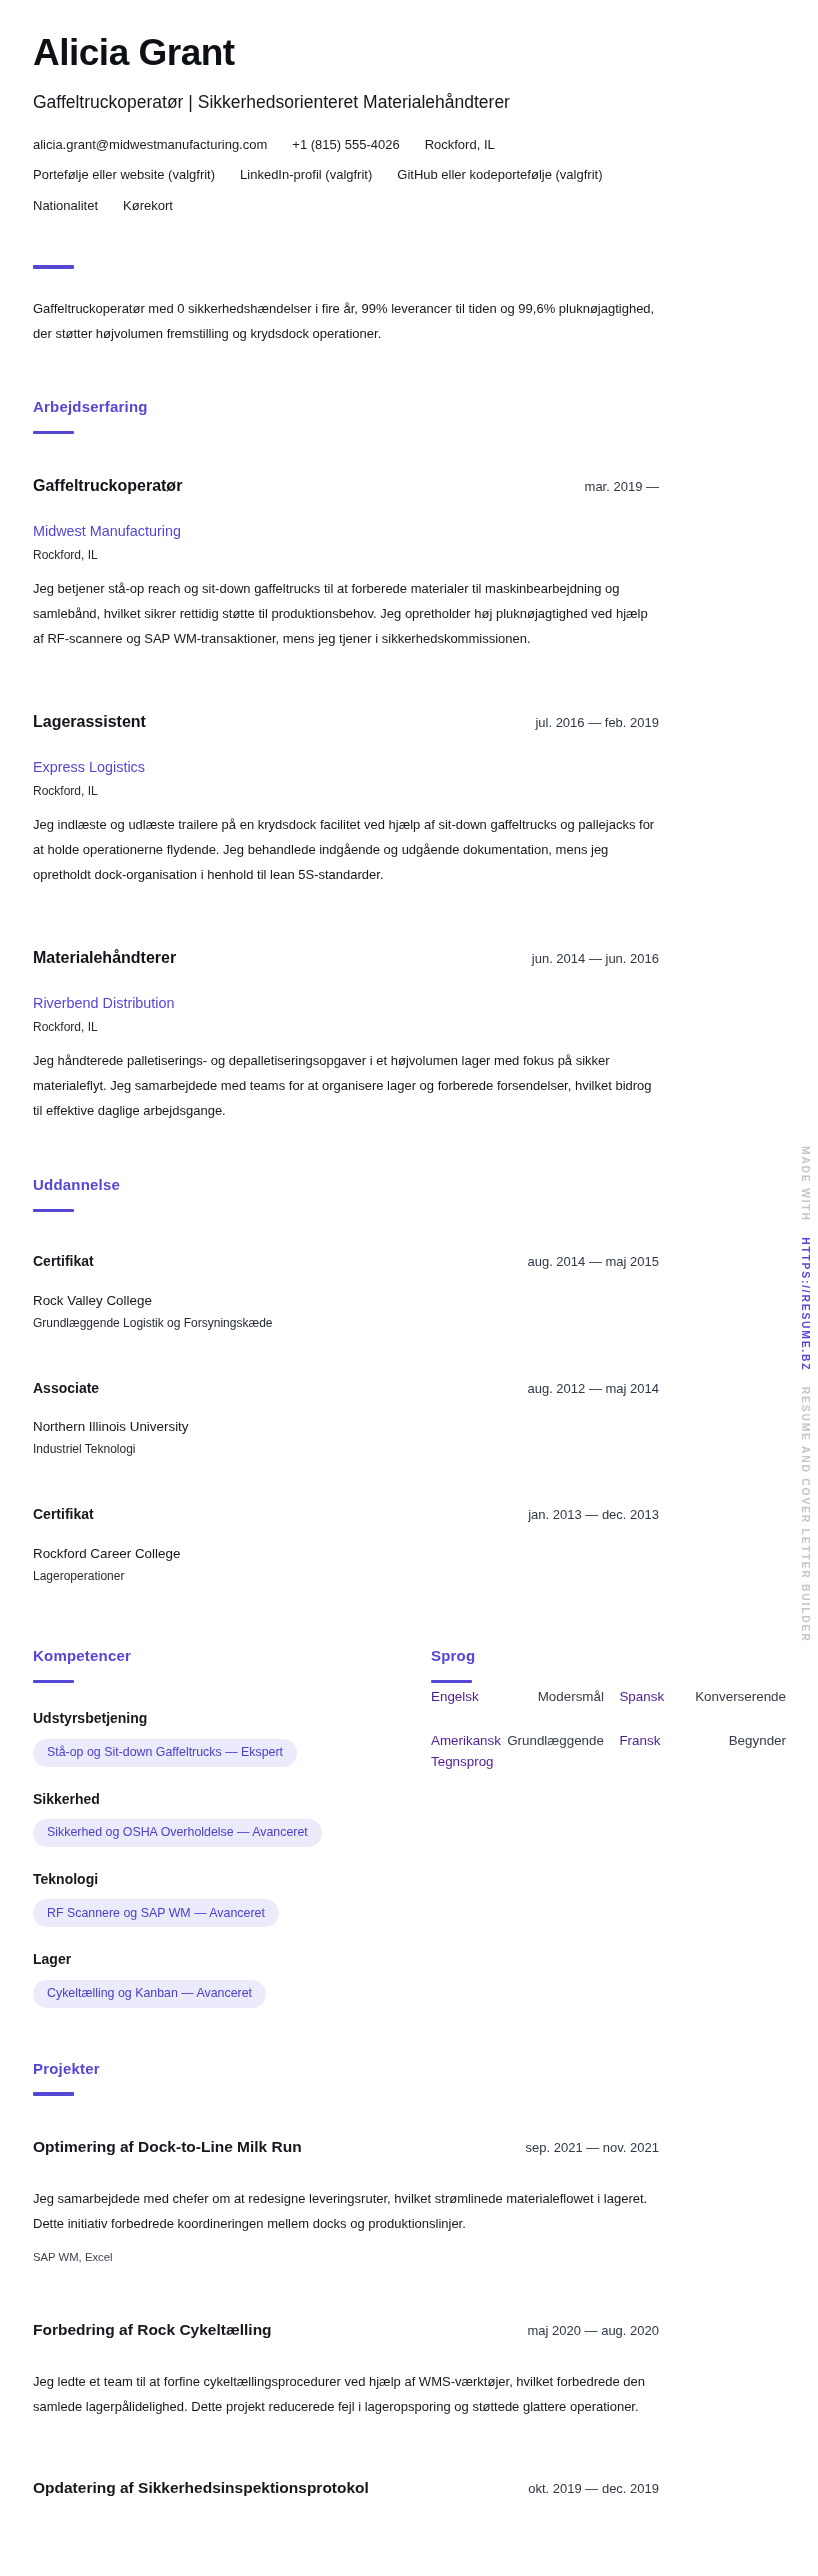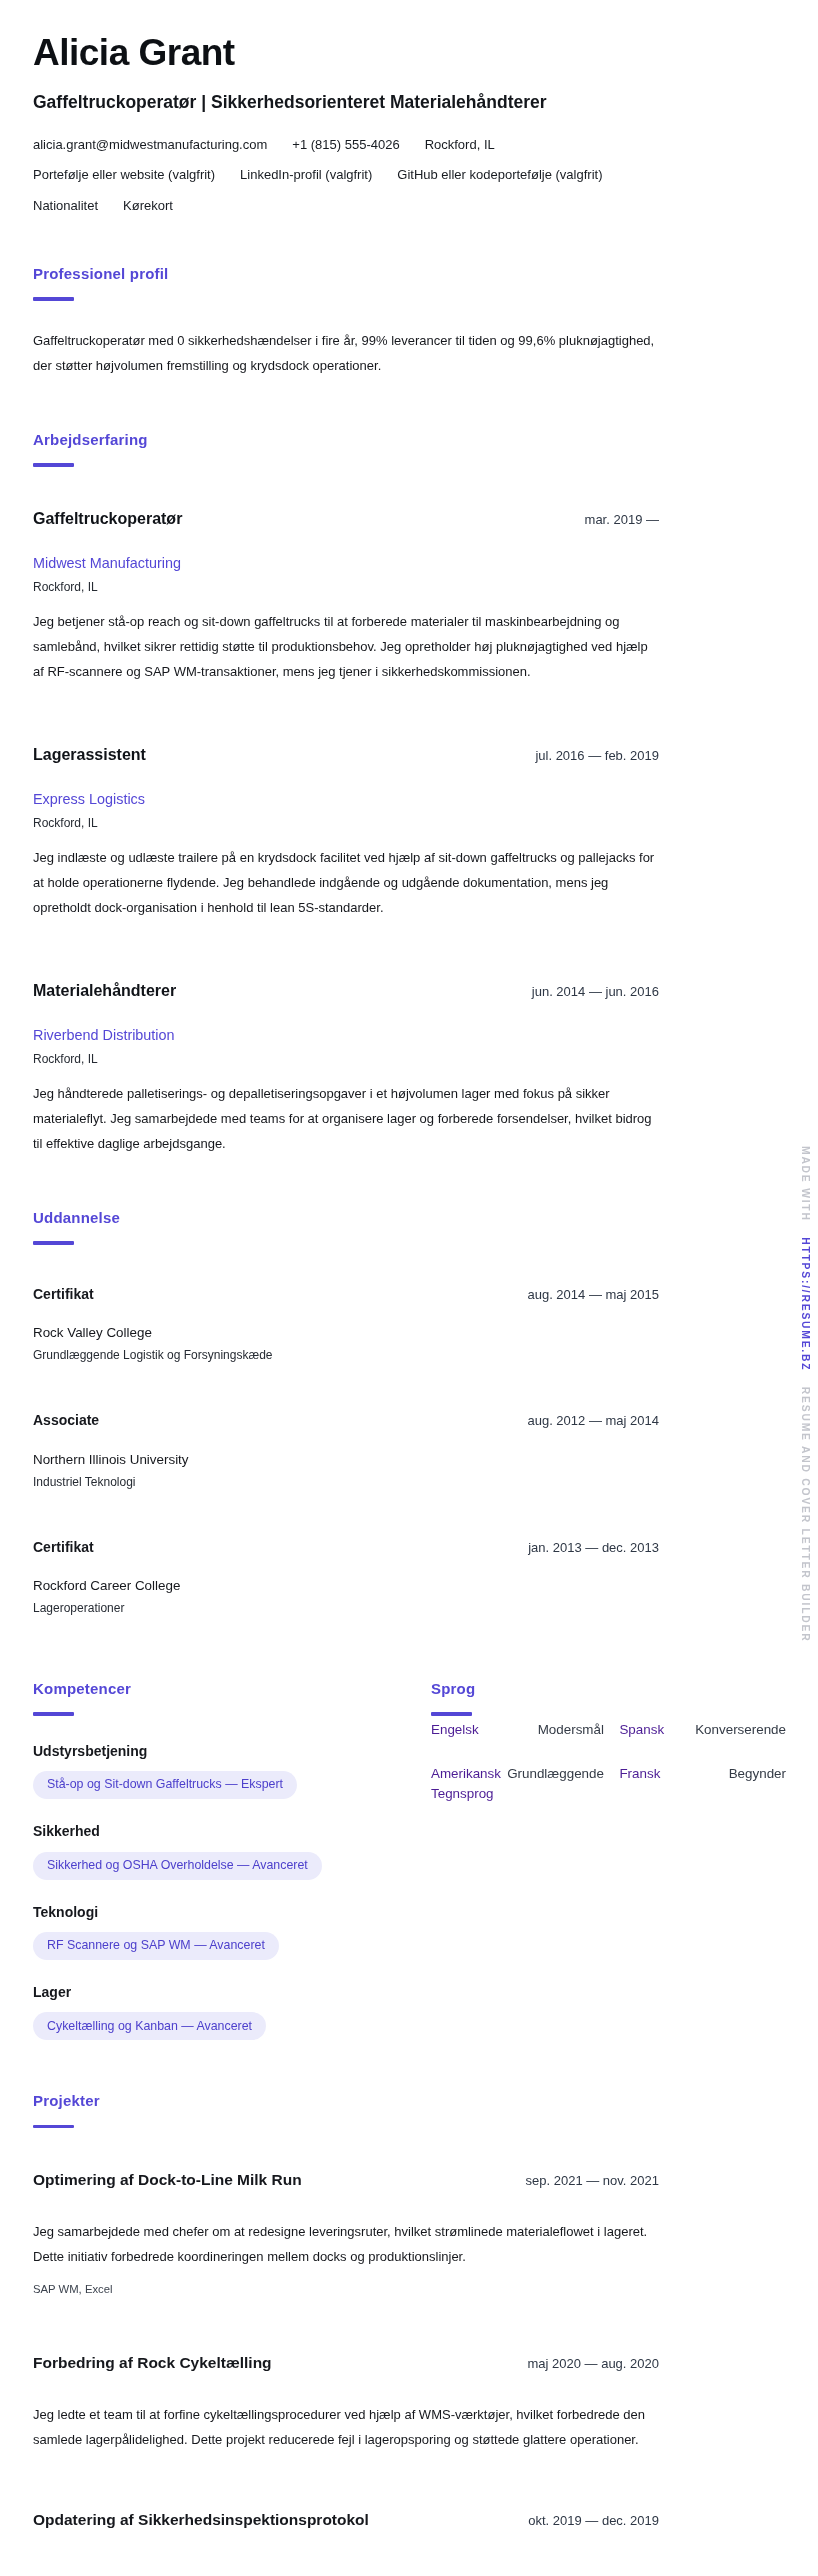--- a/index.html
+++ b/index.html
@@ -11,21 +11,21 @@
   }
   *{box-sizing:border-box;}
   html,body{margin:0;padding:0;background:#ffffff;}
   body{
     width:818px;height:2623px;position:relative;overflow:hidden;
     font-family:"Liberation Sans","DejaVu Sans",sans-serif;color:var(--ink);
   }
   .page{width:692px;padding:18.5px 33px 0 33px;}
 
   .name{font-size:37px;font-weight:700;letter-spacing:-0.5px;color:#0d1014;margin:13.4px 0 0;line-height:1.15;}
-  .subtitle{font-size:17.5px;font-weight:700;color:#14171c;margin-top:17.5px;}
+  .subtitle{font-size:17.5px;font-weight:400;color:#14171c;margin-top:17.5px;}
   .contact-row{display:flex;flex-wrap:wrap;column-gap:25px;row-gap:5.2px;font-size:13px;color:#181c22;margin-top:15.5px;}
   .contact-row.first{margin-top:24px;}
 
   .section{margin-top:52px;}
   .section-title{font-size:15px;font-weight:600;color:var(--accent);letter-spacing:0.2px;}
   .rule{width:41px;height:3.6px;background:var(--accent);border-radius:1px;margin-top:15.5px;}
   .section-body{margin-top:27px;}
 
   .summary{font-size:13px;line-height:1.95;color:var(--ink);}
 
@@ -86,21 +86,20 @@
       <span>LinkedIn-profil (valgfrit)</span>
       <span>GitHub eller kodeportefølje (valgfrit)</span>
     </div>
     <div class="contact-row">
       <span>Nationalitet</span>
       <span>Kørekort</span>
     </div>
   </header>
 
   <section class="section">
-    <h2 class="section-title">Professionel profil</h2>
     <div class="rule"></div>
     <p class="summary section-body">Gaffeltruckoperatør med 0 sikkerhedshændelser i fire år, 99% leverancer til tiden og 99,6% pluknøjagtighed, der støtter højvolumen fremstilling og krydsdock operationer.</p>
   </section>
 
   <section class="section">
     <h2 class="section-title">Arbejdserfaring</h2>
     <div class="rule"></div>
     <div class="section-body">
 
       <article class="job">

